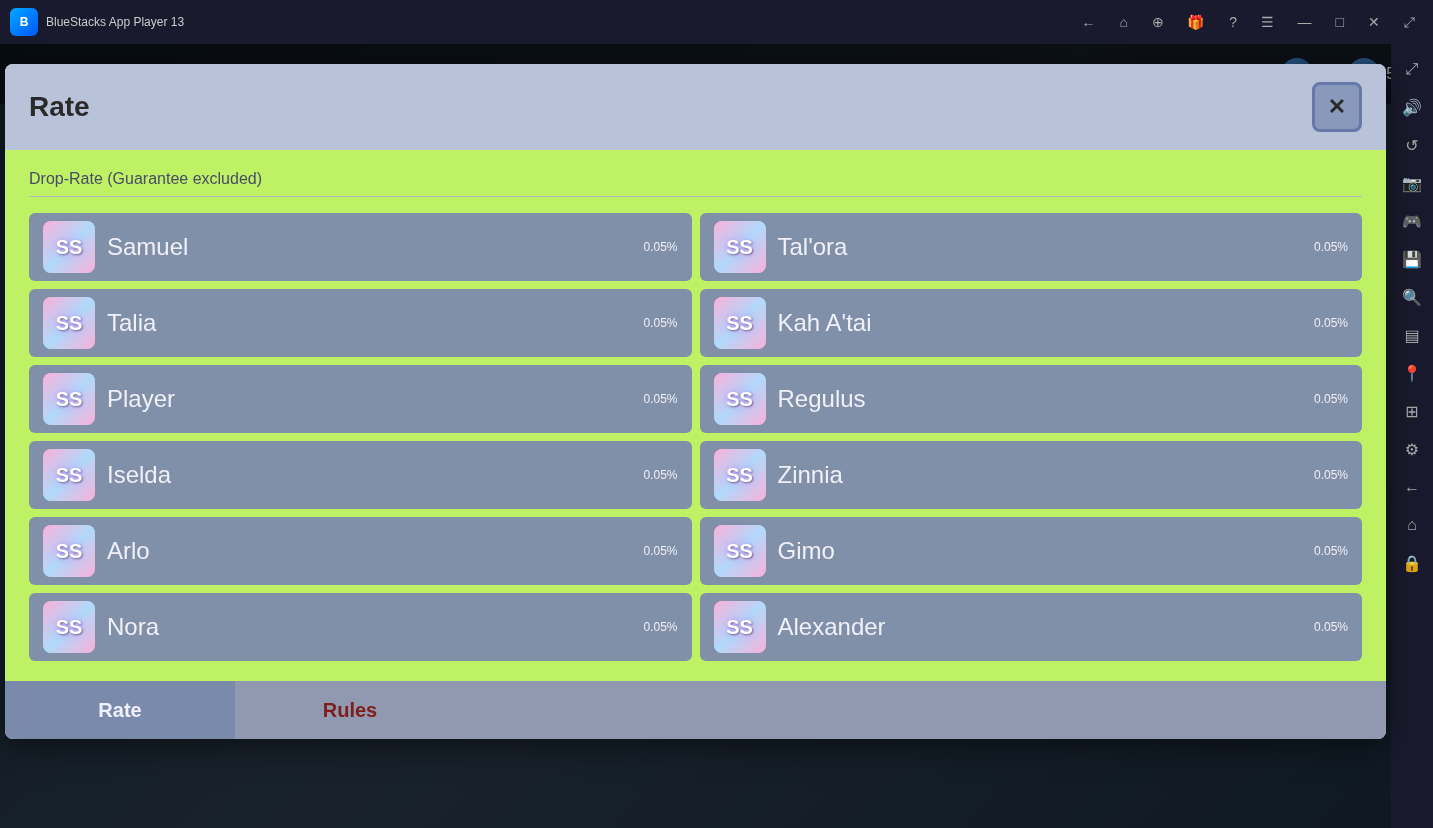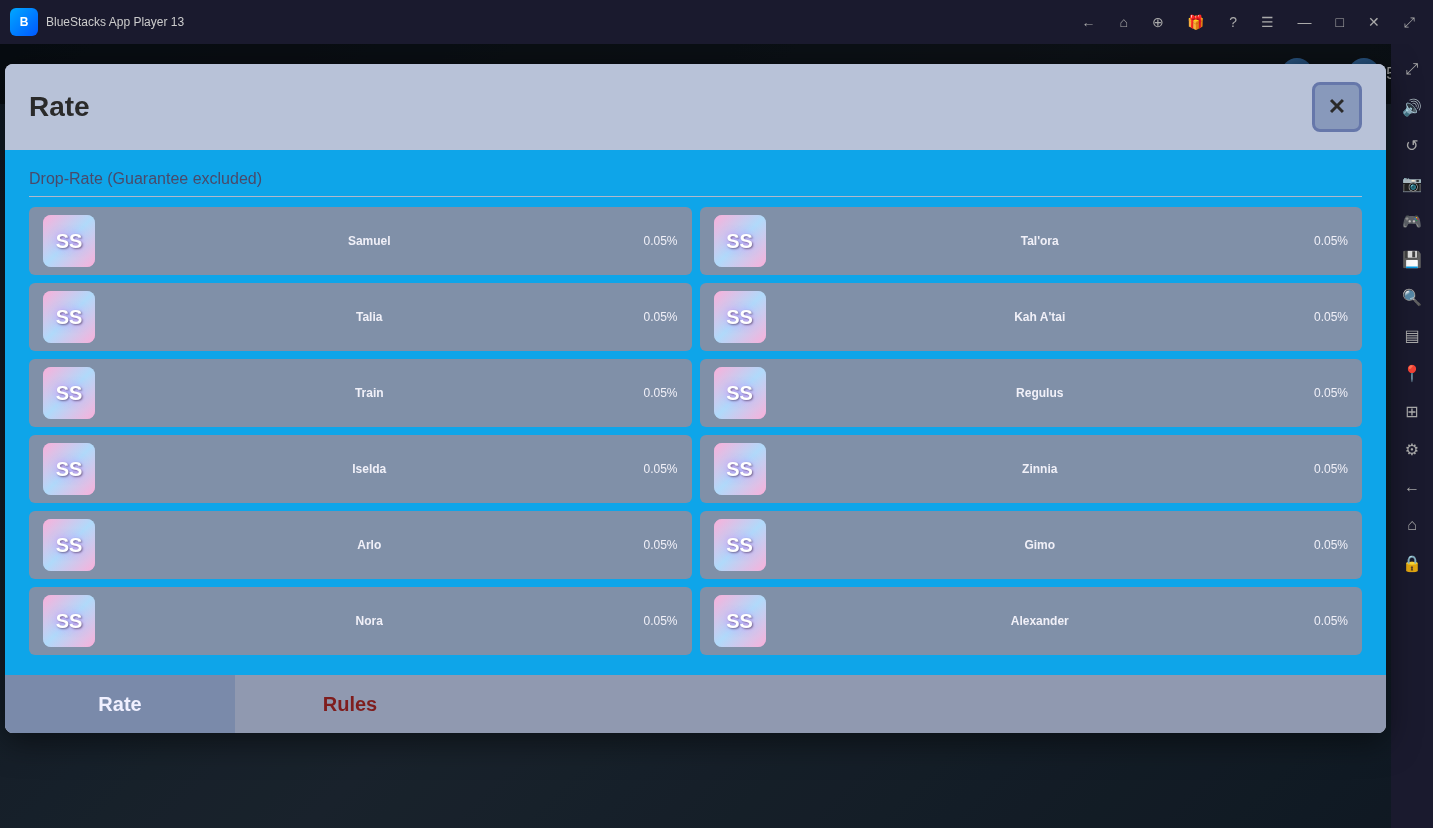--- a/index.html
+++ b/index.html
@@ -193,36 +193,36 @@
       align-items: center;
       justify-content: center;
       cursor: pointer;
       font-size: 22px;
       color: #2a2a2a;
       font-weight: bold;
     }
 
     .modal-body {
       padding: 20px 24px;
-      background: #0ea5e9;
+      background: #bef264;
     }
 
     .drop-rate-title {
       color: #4a4a6a;
       font-size: 16px;
       margin-bottom: 10px;
       padding-bottom: 8px;
       border-bottom: 1px solid #b0b8cc;
     }
 
     .items-grid {
       display: grid;
       grid-template-columns: 1fr 1fr;
       gap: 8px;
-      margin-top: 10px;
+      margin-top: 16px;
     }
 
     .rate-item {
       background: #8090a8;
       border-radius: 6px;
       display: flex;
       align-items: center;
       padding: 8px 14px;
       gap: 12px;
     }
@@ -258,24 +258,23 @@
       position: relative;
       z-index: 1;
       font-size: 20px;
       font-weight: 900;
       color: white;
       text-shadow: 0 0 8px rgba(200,100,255,0.8), 1px 1px 2px rgba(0,0,0,0.5);
     }
 
     .item-name {
       color: #f0f0f8;
-      font-size: 12px;
-      font-weight: 700;
+      font-size: 24px;
+      font-weight: 400;
       flex: 1;
-      text-align: center;
     }
 
     .item-rate {
       color: #f0f0f8;
       font-size: 12px;
       font-weight: 500;
     }
 
     
     .modal-tabs {
@@ -398,21 +397,21 @@
       <div class="ss-badge">
         <span class="ss-text">SS</span>
       </div>
       <span class="item-name">Kah A'tai</span>
       <span class="item-rate">0.05%</span>
     </div>
           <div class="rate-item">
       <div class="ss-badge">
         <span class="ss-text">SS</span>
       </div>
-      <span class="item-name">Train</span>
+      <span class="item-name">Player</span>
       <span class="item-rate">0.05%</span>
     </div>
           <div class="rate-item">
       <div class="ss-badge">
         <span class="ss-text">SS</span>
       </div>
       <span class="item-name">Regulus</span>
       <span class="item-rate">0.05%</span>
     </div>
           <div class="rate-item">

